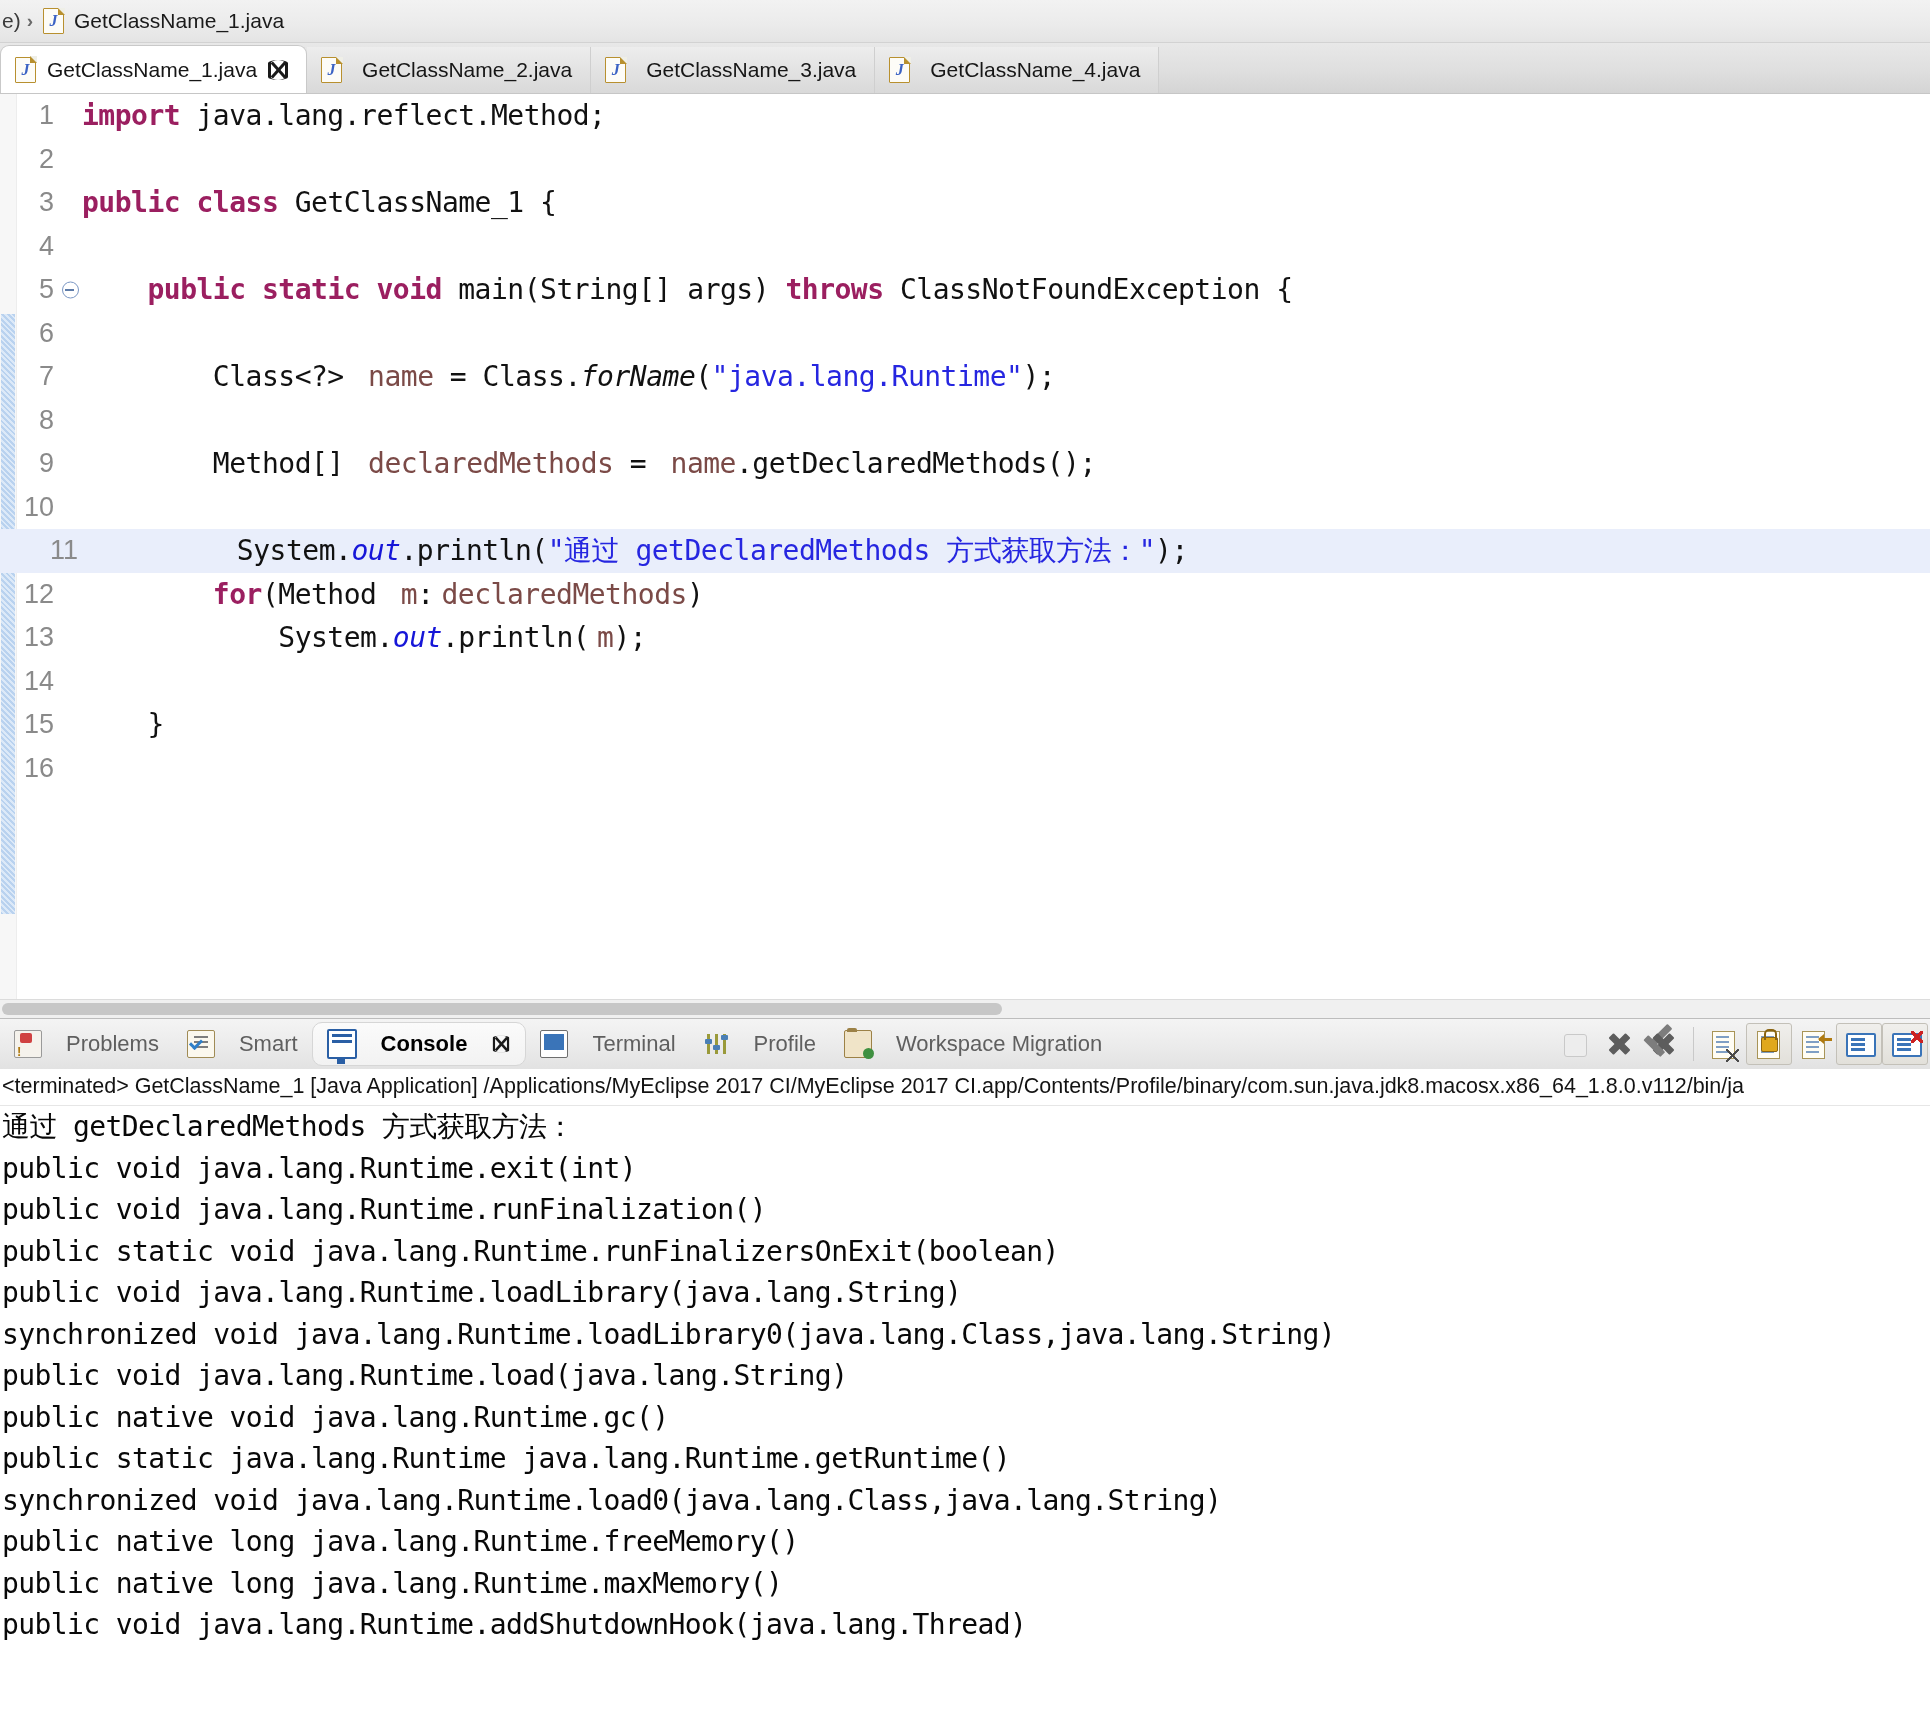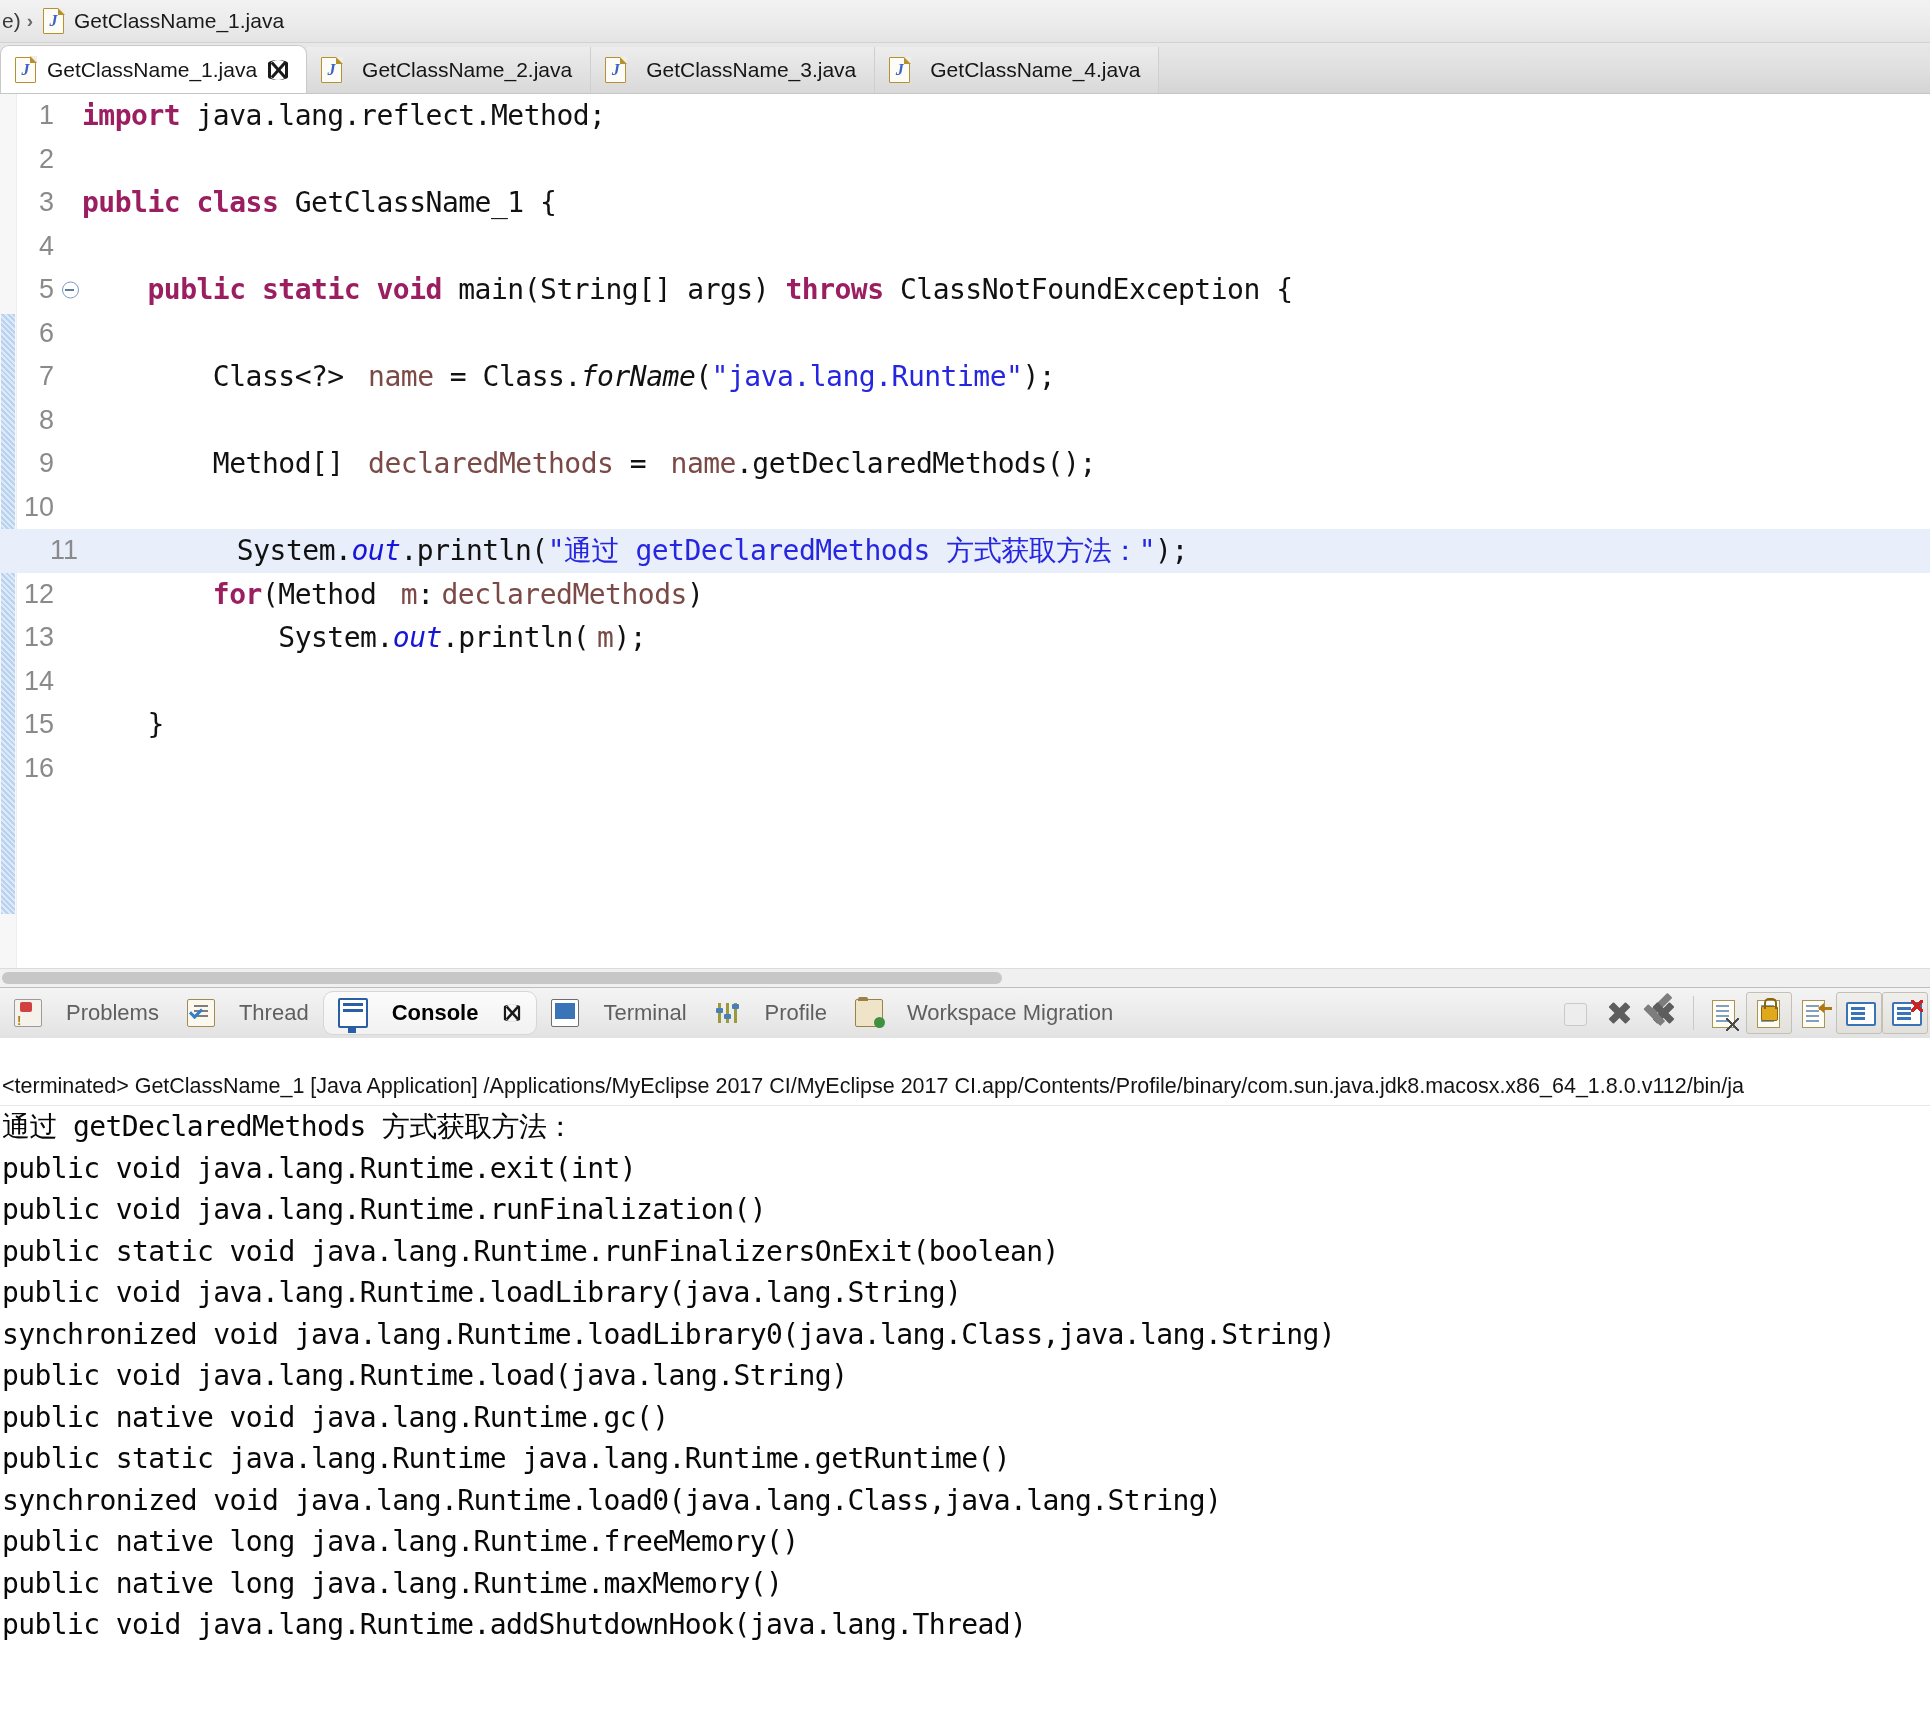--- a/index.html
+++ b/index.html
@@ -217,21 +217,21 @@
   .redx:after{content:"";position:absolute;right:-3px;top:-4px;width:12px;height:12px;
     background:
       linear-gradient(45deg,transparent 40%,#cc2222 40% 60%,transparent 60%),
       linear-gradient(-45deg,transparent 40%,#cc2222 40% 60%,transparent 60%);}
 
   
   .conhead{
     font-size:21.5px;color:#131313;padding:3px 0 3px 2px;
     white-space:nowrap;overflow:hidden;
     background:#ffffff;border-bottom:1px solid #e6e6e6;
-    height:30px;line-height:28px;margin-top:31px;
+    height:30px;line-height:28px;
   }
   .conbody{
     background:#ffffff;
     font-family:"DejaVu Sans Mono","Liberation Mono",monospace;
     font-size:28px;line-height:41.5px;
     color:#080808;
     padding-left:2px;
     overflow:hidden;
     letter-spacing:-0.6px;
     white-space:pre;
@@ -303,21 +303,21 @@
   <div class="panel">
 
     <div class="viewtabs">
       <div id="vtabs" style="display:flex;align-items:center;">
           <div class="vtab ">
             <span class="vicon ic-problems"></span>
             <span>Problems</span>
           </div>
           <div class="vtab ">
             <span class="vicon ic-tasks"></span>
-            <span>Thread</span>
+            <span>Smart</span>
           </div>
           <div class="vtab sel">
             <span class="vicon ic-console"></span>
             <span>Console</span>
             <span class="closex">
               <span></span>
             </span>
           </div>
           <div class="vtab ">
             <span class="vicon ic-terminal"></span>

